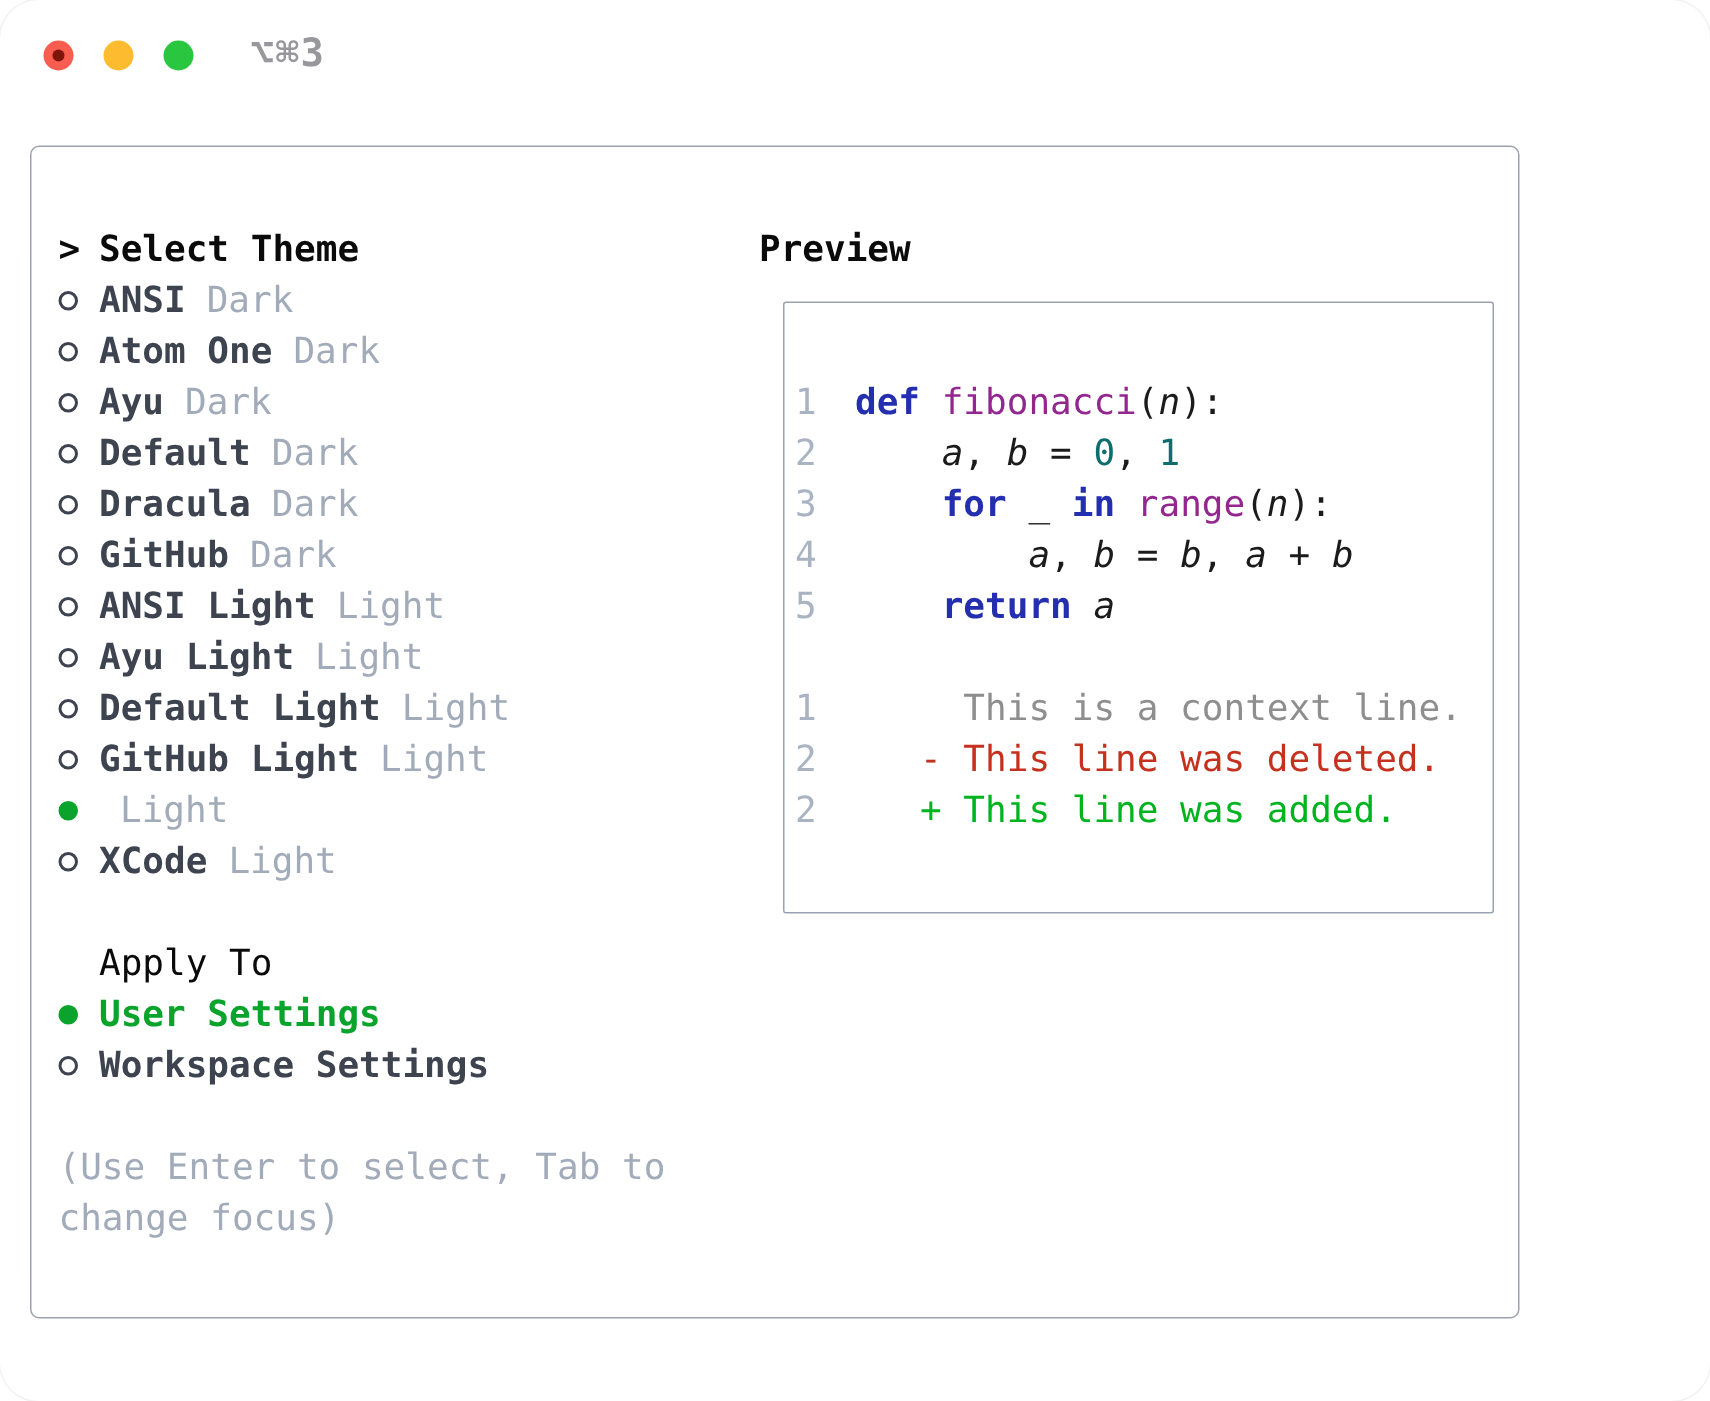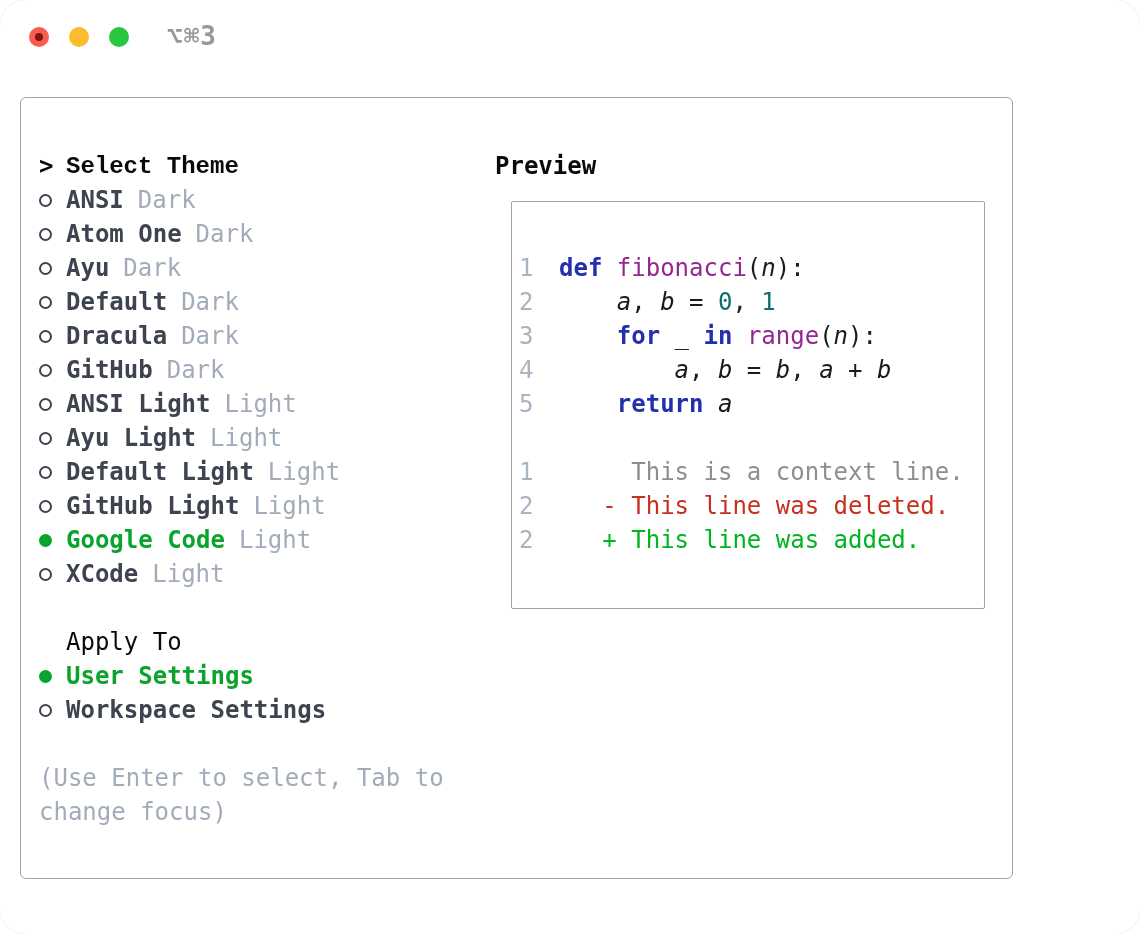--- a/index.html
+++ b/index.html
@@ -27,32 +27,32 @@
   .main-box{
     position:absolute;left:20px;top:97px;width:993px;height:782px;
     border:1.5px solid var(--border);border-radius:6px;box-sizing:border-box;
     background:#fff;
   }
   
   .left-col{position:absolute;left:18px;top:51px;font-size:24px;color:var(--dark);}
   .row{display:flex;align-items:center;height:34px;}
   .marker{width:27px;display:flex;align-items:center;flex:none;}
   .prefix{font-weight:bold;color:var(--header);}
-  .hdr{font-weight:bold;color:var(--header);font-family:Liberation Mono, monospace;}
+  .hdr{font-weight:bold;color:var(--header);}
   .subhdr{color:var(--header);}
   .radio{width:13px;height:13px;border:2px solid var(--dark);border-radius:50%;box-sizing:border-box;flex:none;}
   .radio.filled{background:var(--accent);border-color:var(--accent);}
   .t-name{white-space:pre;font-weight:bold;}
   .t-name.sel{color:var(--accent);}
   .t-var{white-space:pre;color:var(--muted);margin-left:14px;}
   .spacer{height:34px;}
   .hint{color:var(--muted);}
   .hint .row{height:34px;}
   
-  .right-col{position:absolute;left:474px;top:51px;}
+  .right-col{position:absolute;left:485px;top:51px;}
   .preview-header{height:34px;line-height:34px;font-size:24px;font-weight:bold;color:var(--header);}
   .preview-box{
     margin-left:16px;margin-top:18px;width:474px;height:408px;
     border:1.5px solid var(--border);border-radius:2px;box-sizing:border-box;
     padding-top:49px;font-size:24px;overflow:hidden;background:#fff;
   }
   .cline{height:34px;display:flex;align-items:center;}
   .ln{display:inline-block;width:47px;padding-left:7px;box-sizing:border-box;color:var(--ln);flex:none;white-space:pre;}
   .code{white-space:pre;color:var(--pl);}
   .kw{color:var(--kw);font-weight:bold;}
@@ -154,21 +154,20 @@
             <span class="marker">
               <span class="radio"></span>
             </span>
             <span class="t-name">GitHub Light</span>
             <span class="t-var">Light</span>
           </div>
           <div class="row theme-item">
             <span class="marker">
               <span class="radio filled"></span>
             </span>
-            <span class="t-name sel">Google Code</span>
             <span class="t-var">Light</span>
           </div>
           <div class="row theme-item">
             <span class="marker">
               <span class="radio"></span>
             </span>
             <span class="t-name">XCode</span>
             <span class="t-var">Light</span>
           </div>
         </div>

